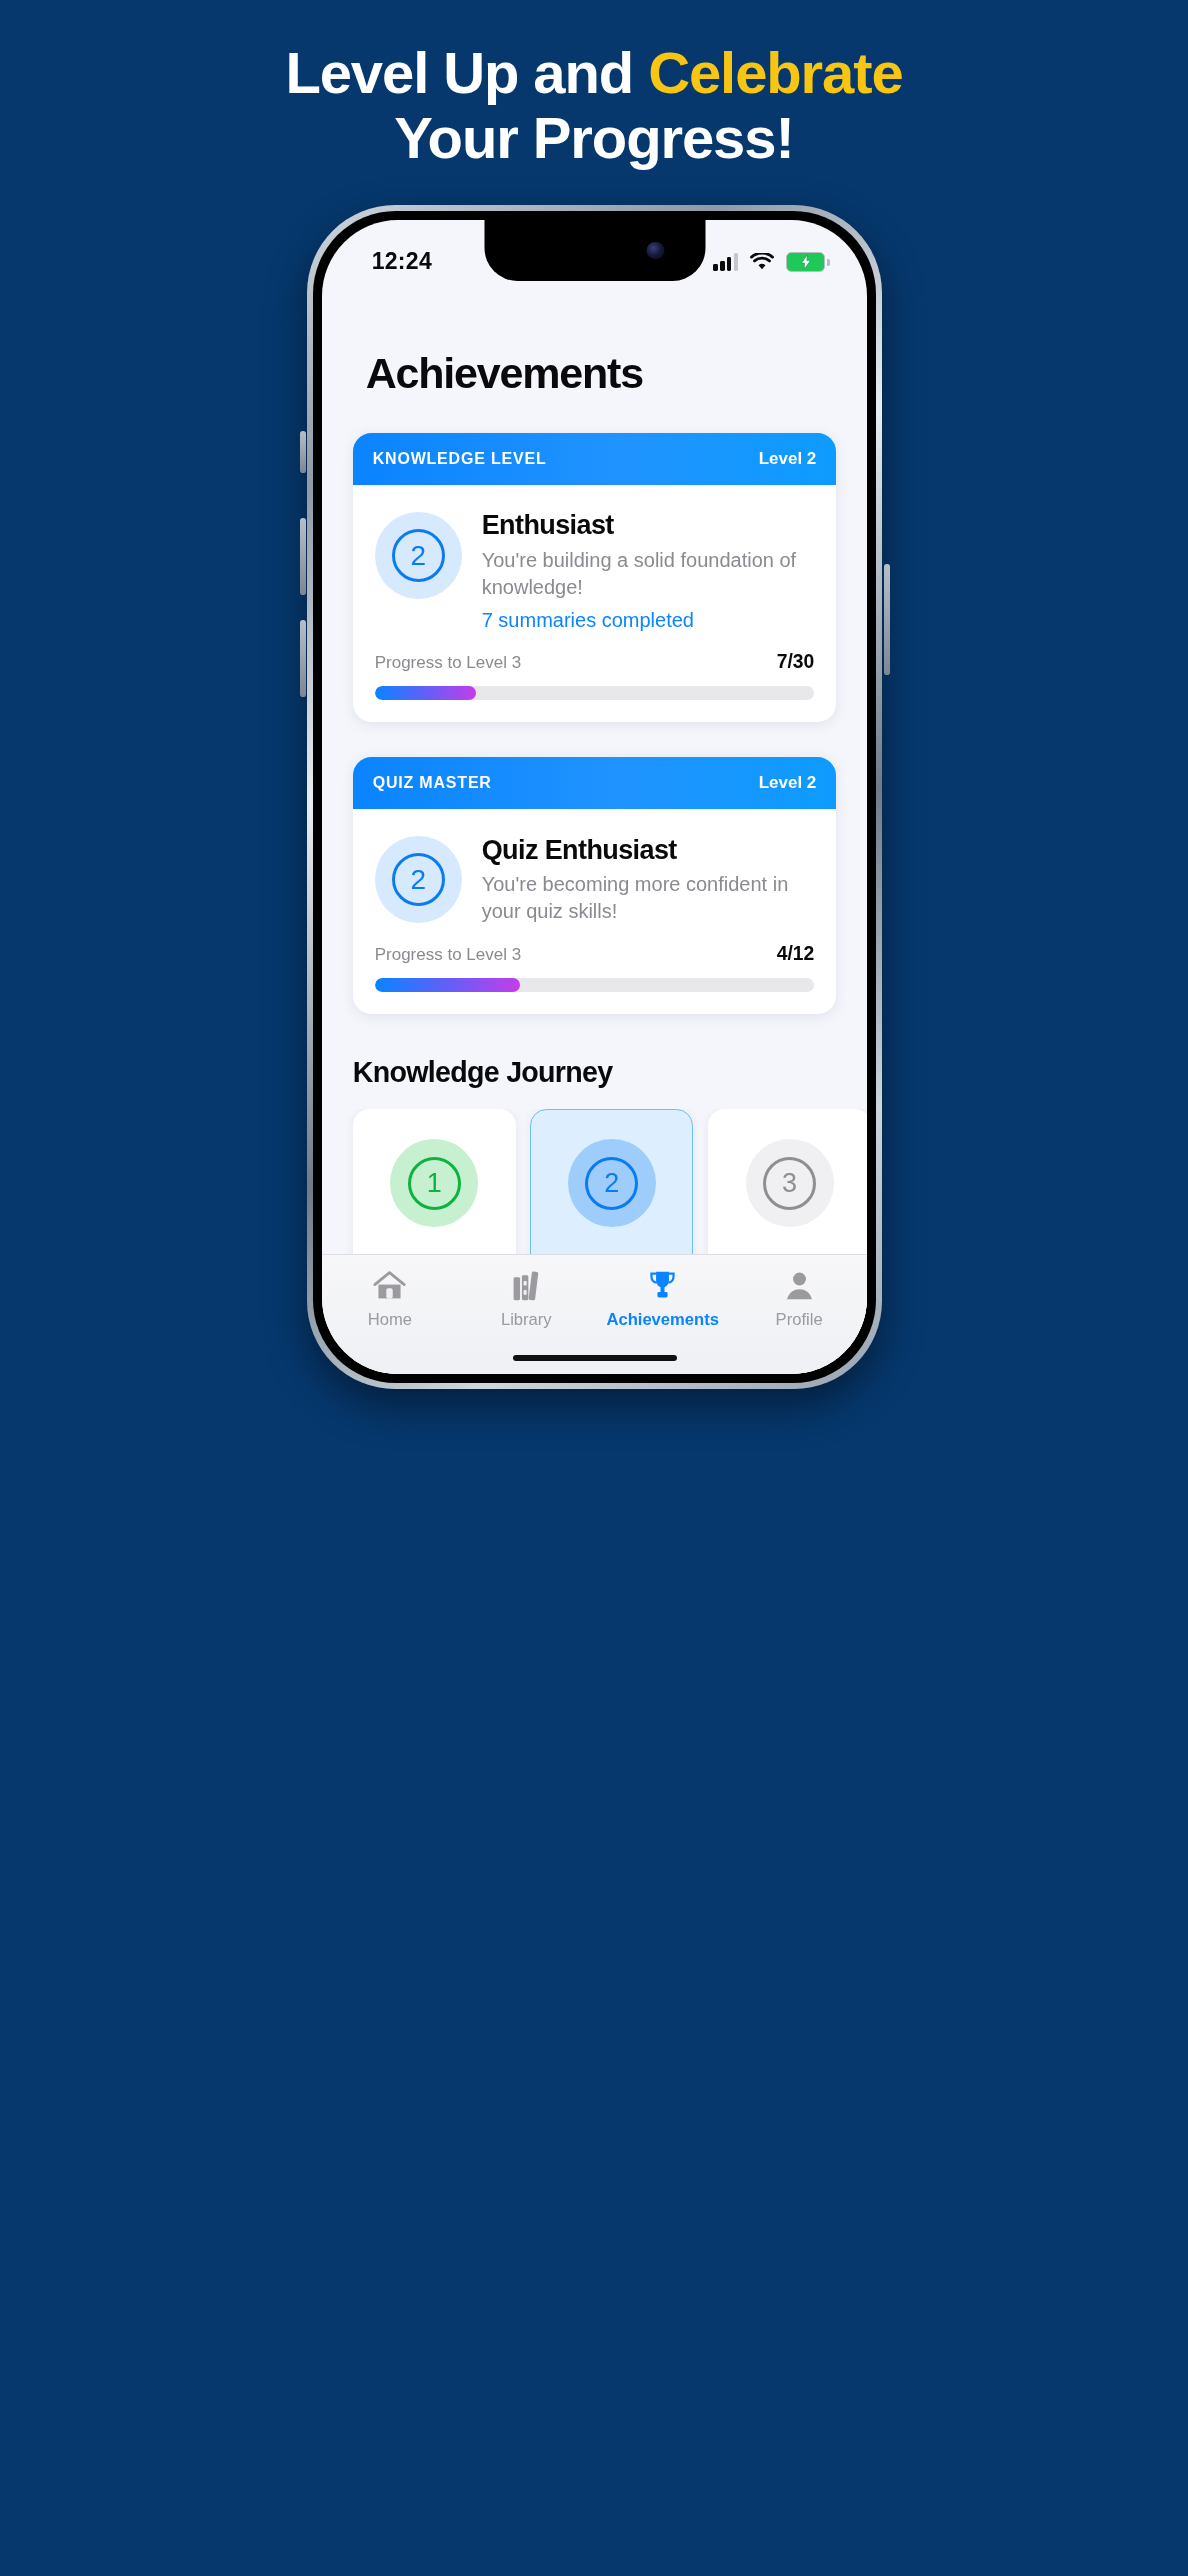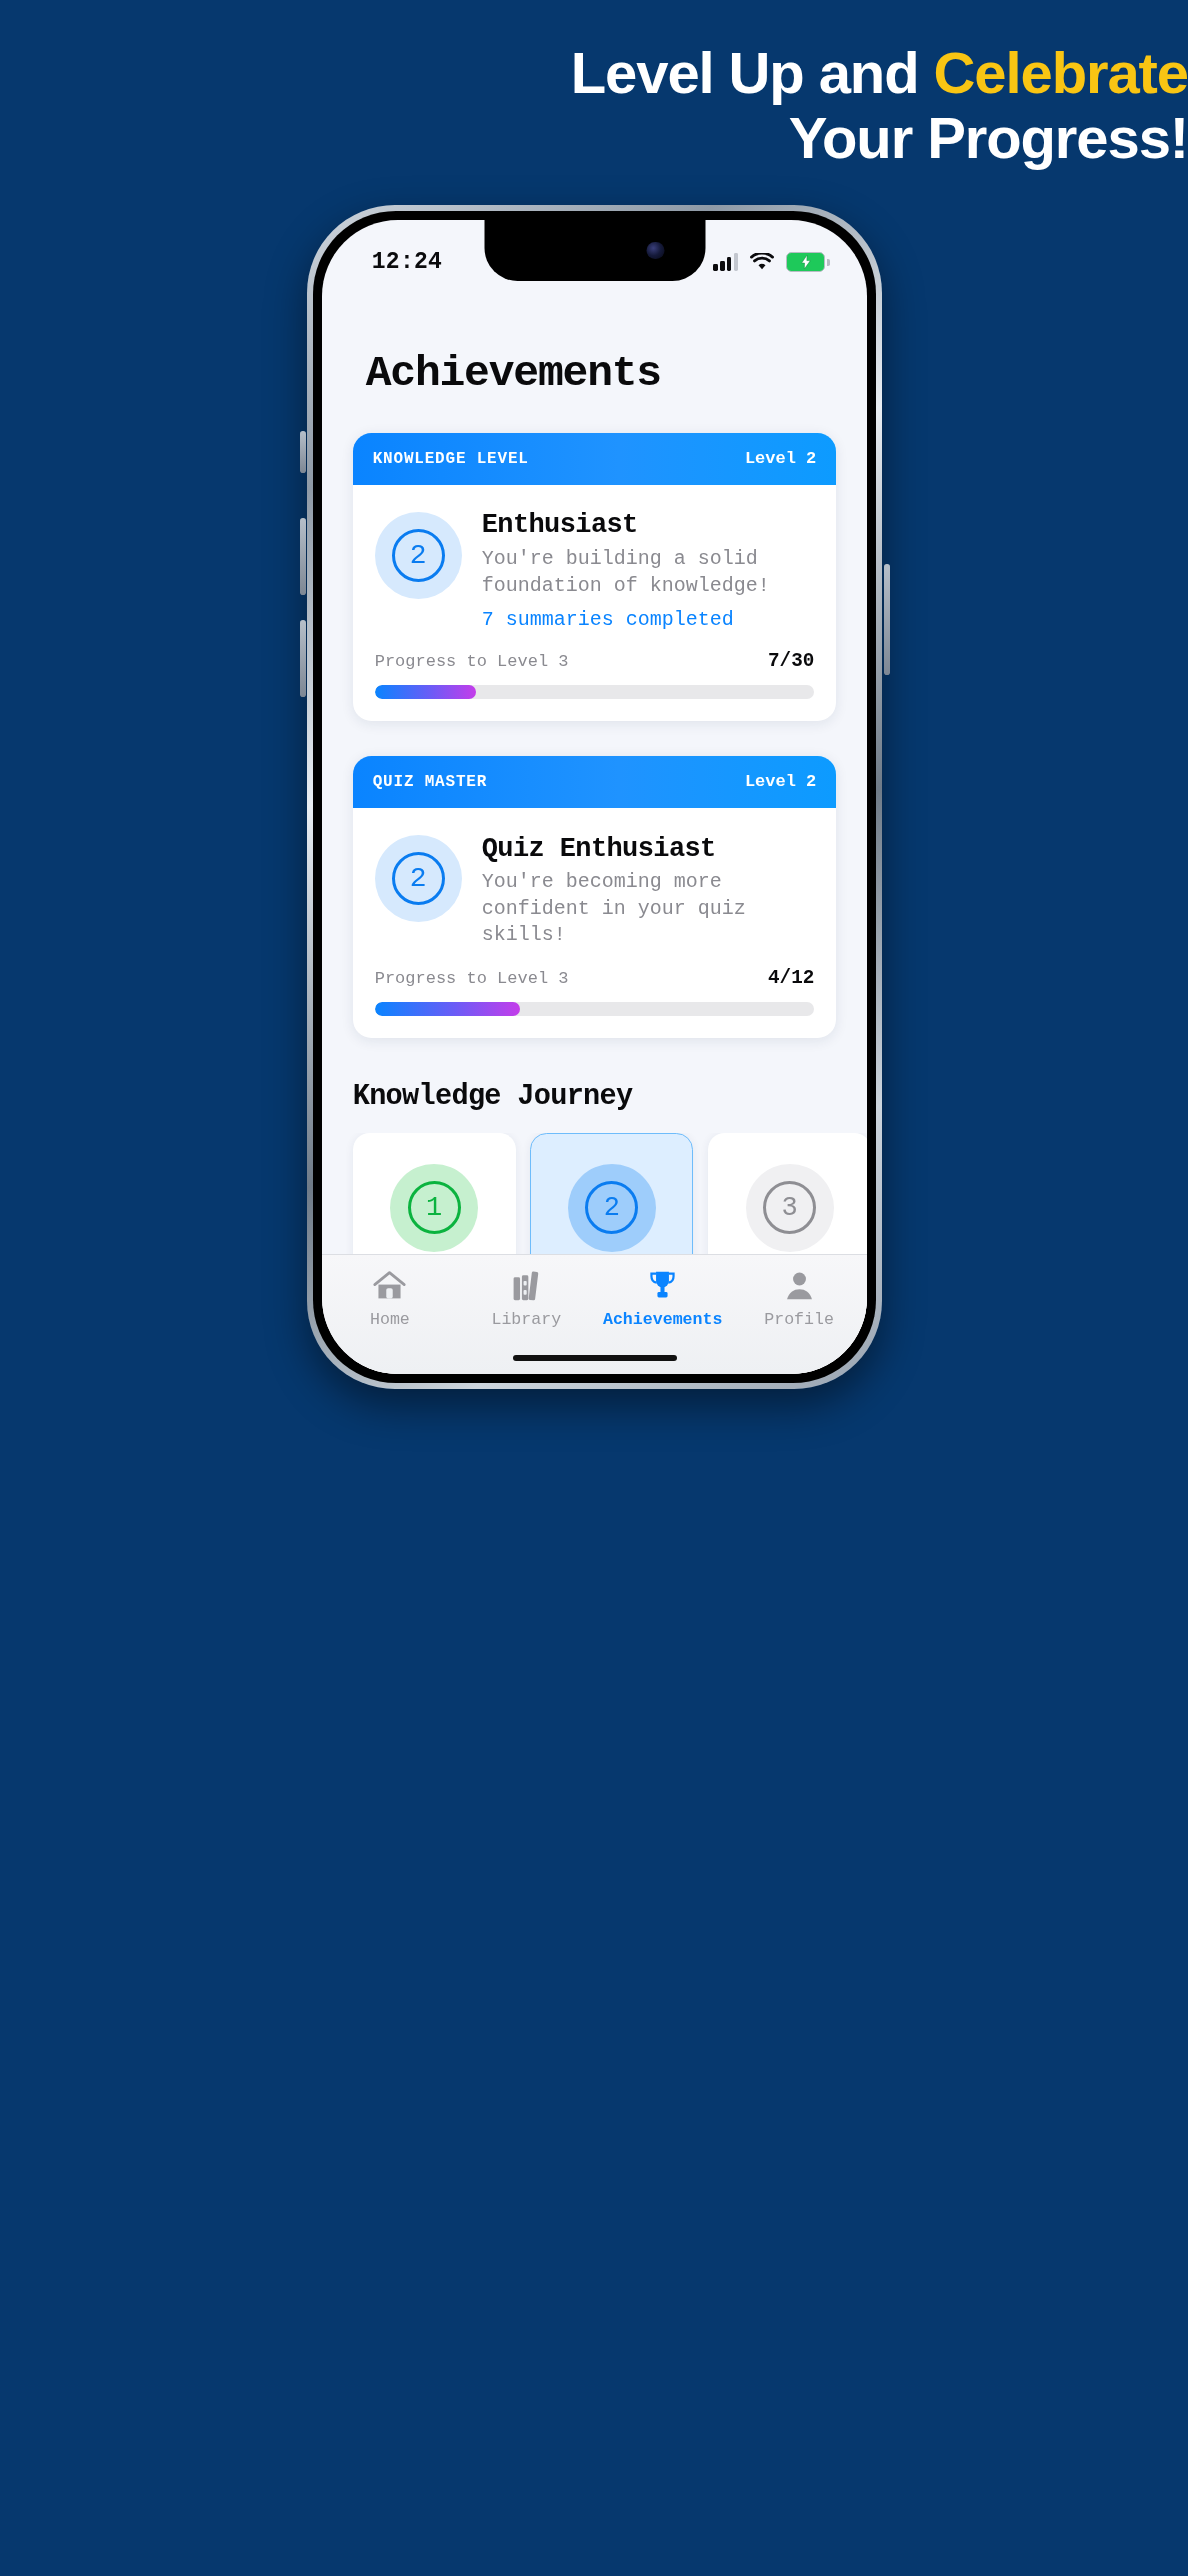--- a/index.html
+++ b/index.html
@@ -15,38 +15,37 @@
     font-family: "Liberation Sans", sans-serif;
     position: relative;
   }
 
   
   .headline {
     position: absolute;
     top: 41px;
     left: 0;
     width: 1188px;
-    text-align: right;
+    text-align: center;
     font-size: 58px;
     font-weight: 700;
     line-height: 1.12;
     color: #ffffff;
     letter-spacing: -1.1px;
   }
   .headline .accent { color: #f9c513; }
   .headline .line2 { display: block; }
 
   
   .phone-wrap {
     position: absolute;
     left: 53px;
     top: 205px;
     width: 1083px;
     height: 1184px;
-    font-family: Liberation Mono, monospace;
   }
   .phone {
     position: absolute;
     left: 0;
     top: 0;
     width: 575px;
     height: 1184px;
     margin-left: 254px;
     border-radius: 88px;
     background: linear-gradient(145deg,#cfd6de 0%,#8f9aa6 18%,#e9eef3 38%,#6f7b88 62%,#cdd5dd 82%,#98a3b0 100%);

